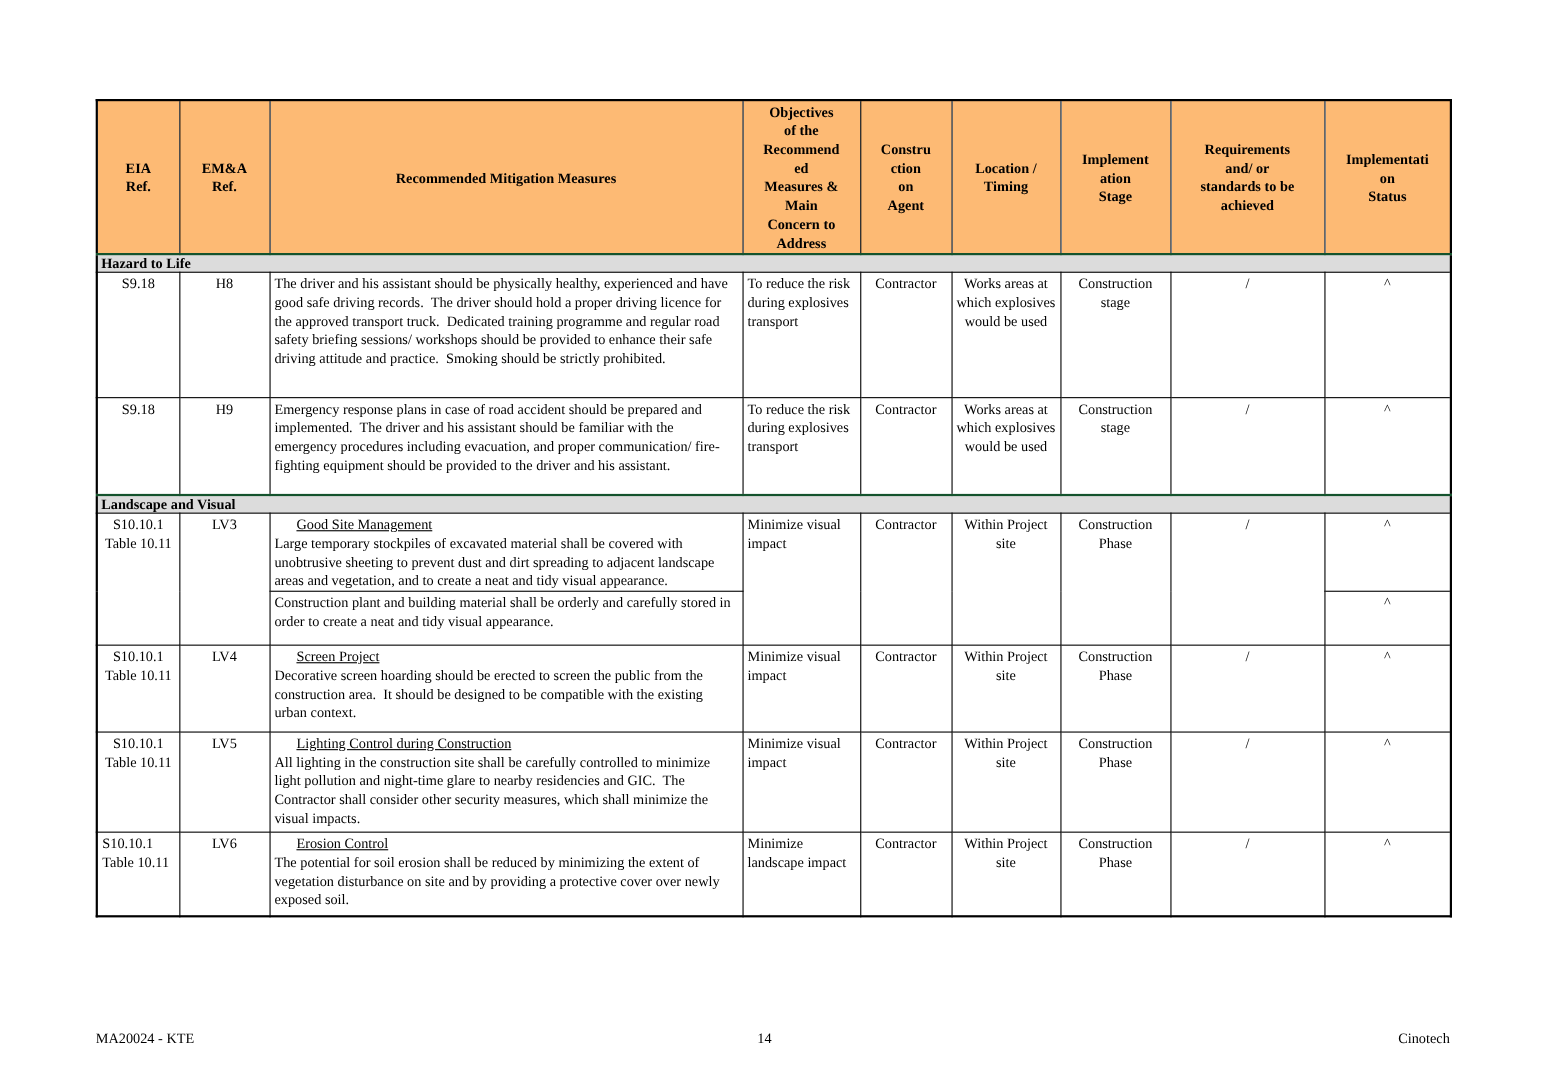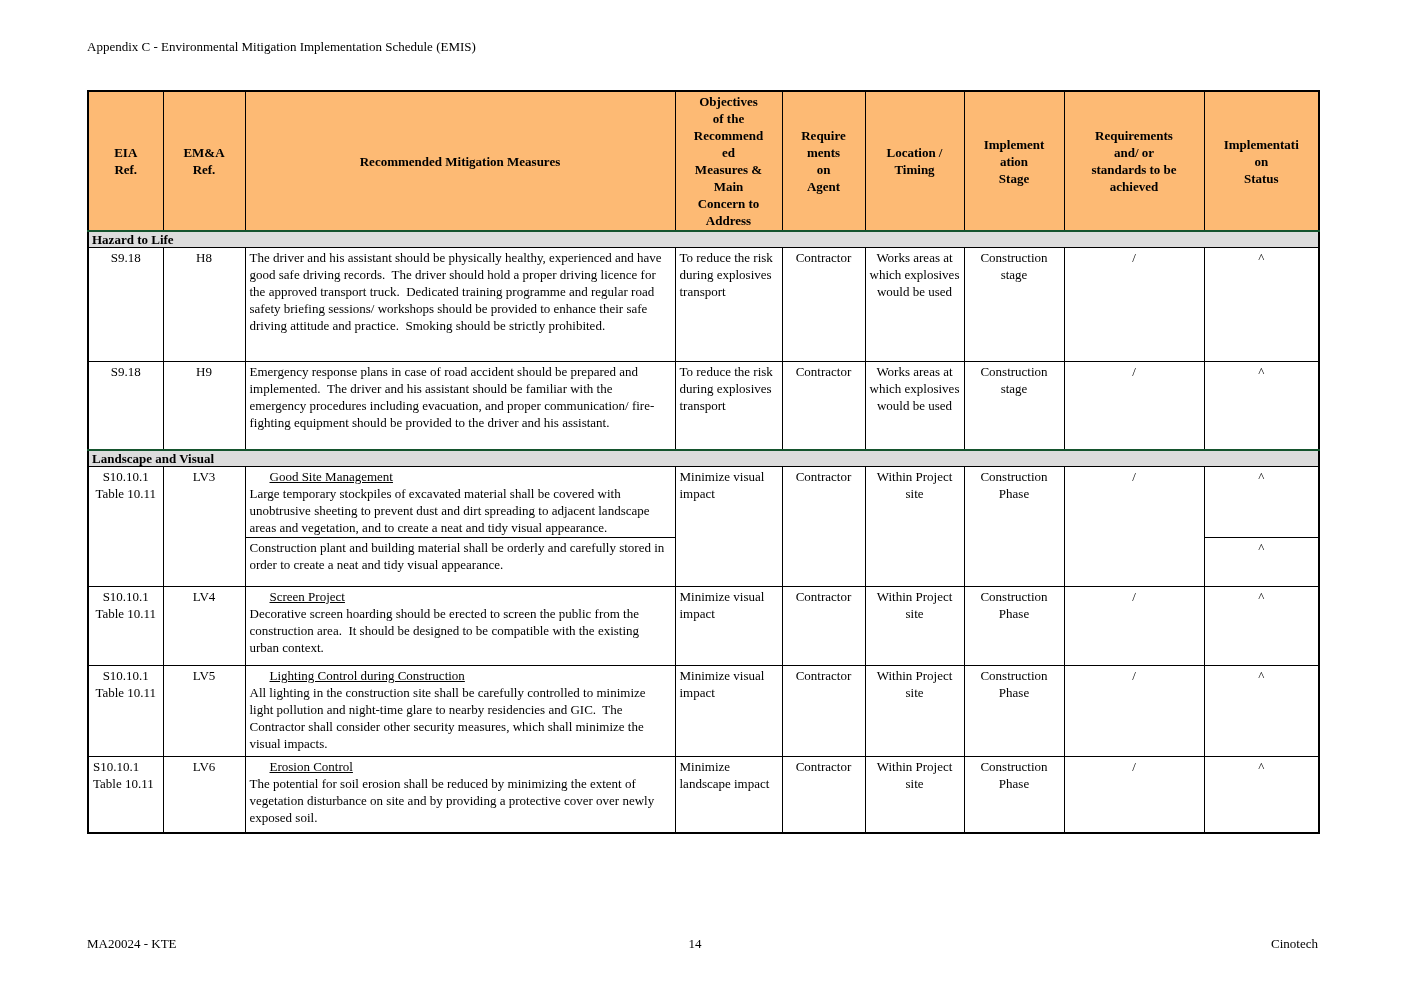--- a/index.html
+++ b/index.html
@@ -75,21 +75,20 @@
   }
   .footer-left { position: absolute; left: 87px; top: 0; }
   .footer-center { position: absolute; left: 0; width: 1390px; text-align: center; top: 0; }
   .footer-right { position: absolute; right: 85px; top: 0; }
 </style>
 </head>
 <body>
 
 <div class="page">
 
-  <div class="doc-title">Appendix C - Environmental Mitigation Implementation Schedule (EMIS)</div>
 
   <table class="emis">
     <colgroup>
       <col style="width:75px">
         <col style="width:82px">
         <col style="width:430px">
       <col style="width:107px">
         <col style="width:83px">
         <col style="width:99px">
       <col style="width:100px">
@@ -100,21 +99,21 @@
     <tbody>
         <tr>
       <th>EIA Ref.</th>
       <th>EM&amp;A Ref.</th>
       <th>Recommended Mitigation Measures</th>
       <th>Objectives of the
 Recommended
 Measures &amp; Main
 Concern to
 Address</th>
-      <th>Requirements
+      <th>Construction
 on Agent</th>
       <th>Location /
 Timing</th>
       <th>Implementation
 Stage</th>
       <th>Requirements and/ or
 standards to be
 achieved</th>
       <th>Implementation
 Status</th>

